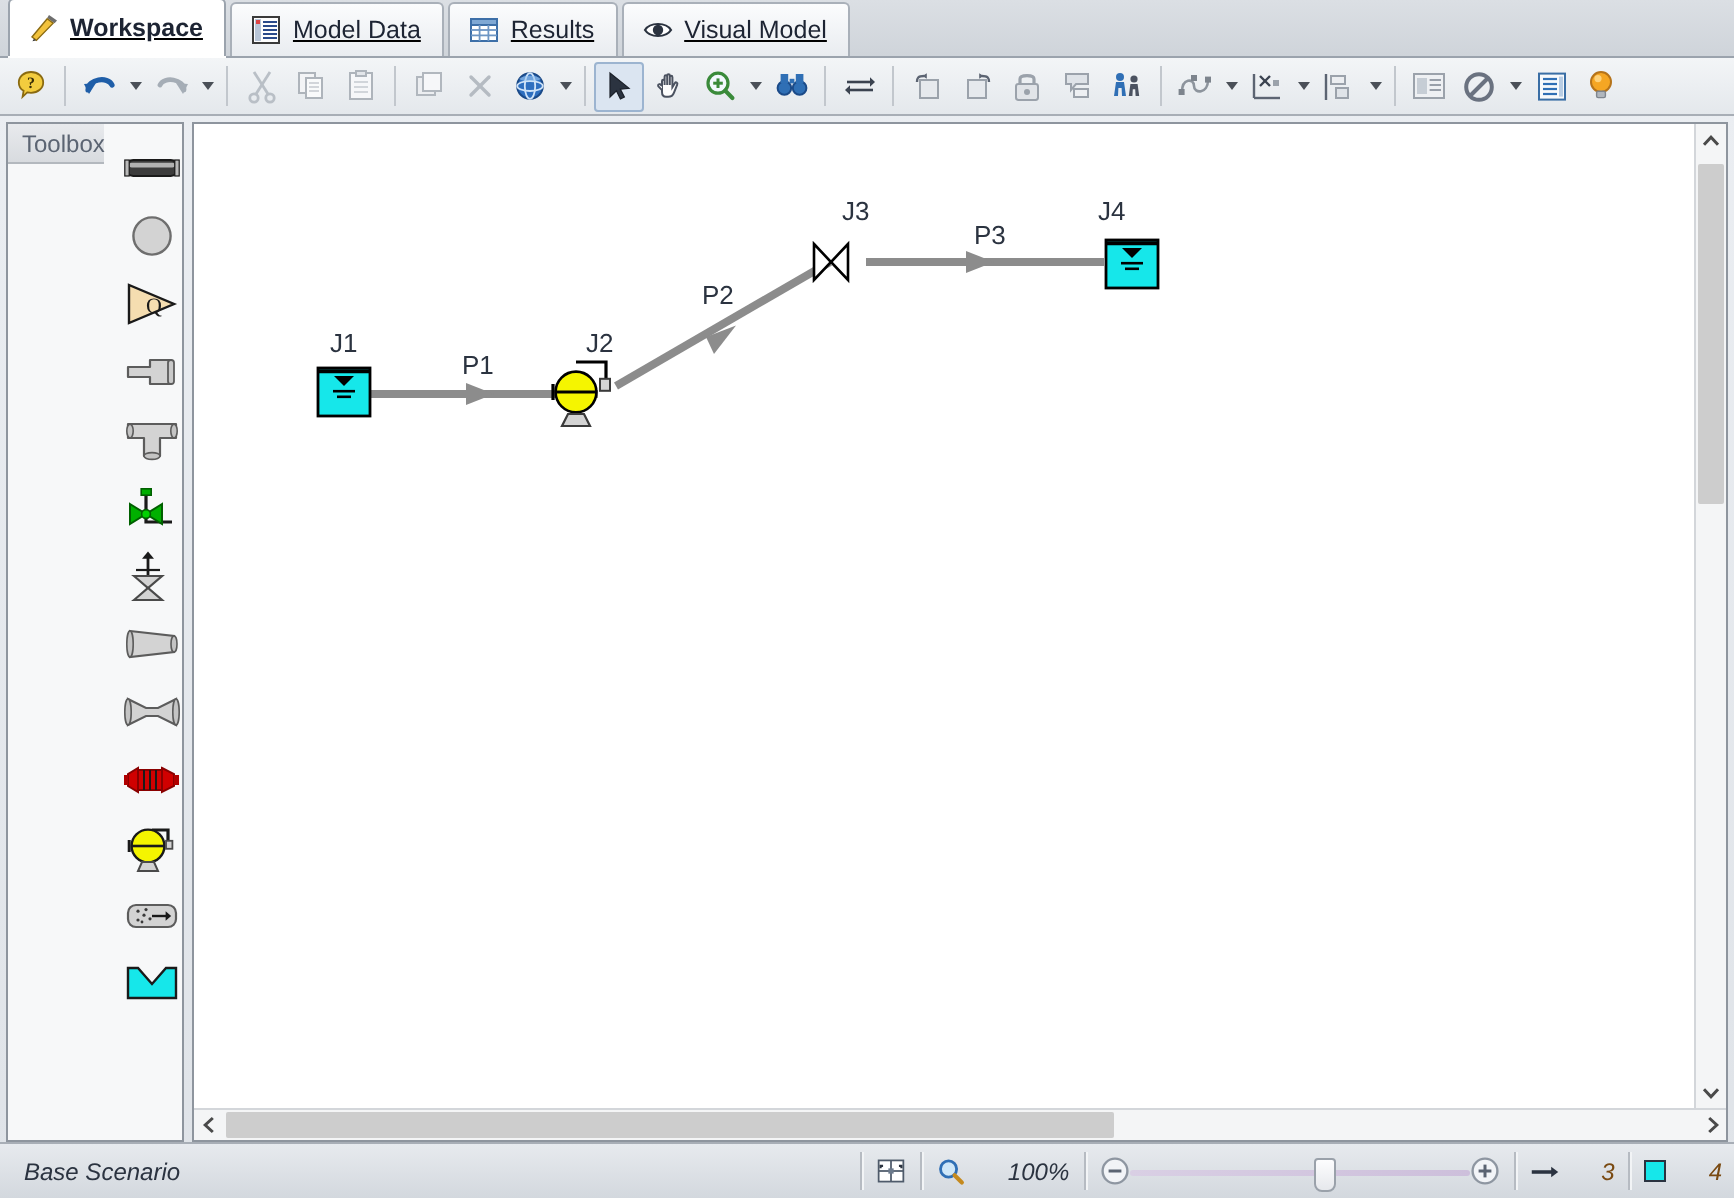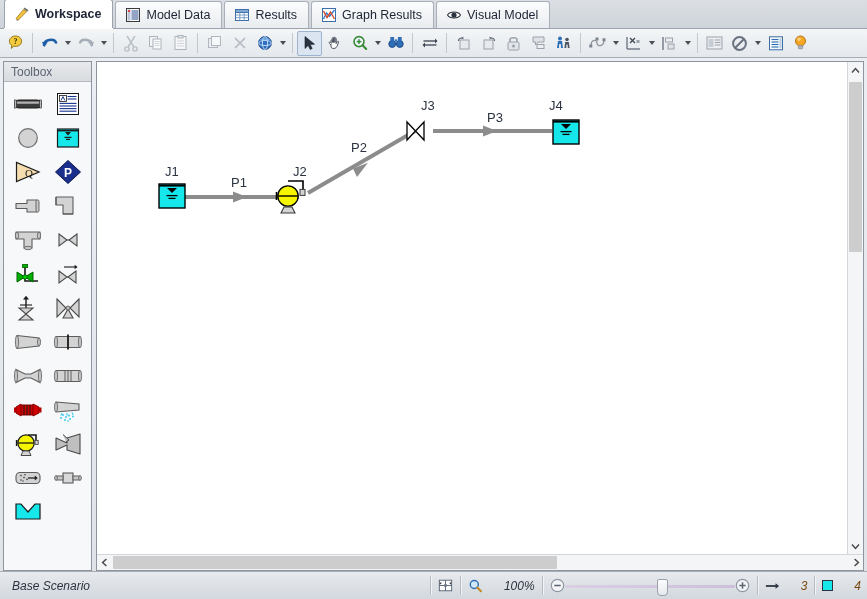--- a/index.html
+++ b/index.html
@@ -21,20 +21,21 @@
   
   .tabbar {
     height: 29px;
     background: linear-gradient(#dbdfe4, #cfd4da);
     border-bottom: 1px solid #9ba3ad;
     display: flex;
     align-items: flex-end;
     padding-left: 4px;
     position: relative;
     flex: 0 0 auto;
+    text-decoration: underline;
   }
   .tab {
     height: 27px;
     display: flex;
     align-items: center;
     gap: 5px;
     padding: 0 11px 0 9px;
     font-size: 12.5px;
     color: #1d2433;
     background: linear-gradient(#fbfcfd, #e9ecf0);
@@ -89,21 +90,21 @@
     padding: 3px 3px 0 3px;
     min-height: 0;
   }
 
   
   .toolbox {
     width: 89px;
     border: 1px solid #8e959e;
     background: #f7f8f9;
     display: flex;
-    flex-direction: column;
+    flex-direction: row;
     flex: 0 0 89px;
   }
   .toolbox-title {
     height: 20px;
     background: linear-gradient(#e8eaed, #d8dbdf);
     border-bottom: 1px solid #b3b8be;
     font-size: 12px;
     color: #5b6472;
     padding-left: 7px;
     display: flex;
@@ -271,30 +272,20 @@
             <line x1="1.5" y1="8" x2="14.5" y2="8"></line>
             <line x1="1.5" y1="10.7" x2="14.5" y2="10.7"></line>
             <line x1="5.8" y1="5.5" x2="5.8" y2="13.5"></line>
             <line x1="10.2" y1="5.5" x2="10.2" y2="13.5"></line>
           </g>
         </svg>
       </span>
       <span>Results</span>
     </div>
 
-    <div class="tab">
-      <span class="ticon">
-        <svg width="16" height="16" viewBox="0 0 16 16">
-          <rect x="1.5" y="1.5" width="13" height="13" fill="#ffffff" stroke="#3d6fa8"></rect>
-          <polyline points="2.5,12 5.5,6 8.5,9.5 13.5,3" fill="none" stroke="#2f7fd0" stroke-width="1.4"></polyline>
-          <polyline points="2.5,4 6,10.5 9.5,5 13.5,12" fill="none" stroke="#d44a2a" stroke-width="1.4"></polyline>
-        </svg>
-      </span>
-      <span>Graph Results</span>
-    </div>
 
     <div class="tab">
       <span class="ticon">
         <svg width="16" height="16" viewBox="0 0 16 16">
           <path d="M1.5 8 C4 4, 12 4, 14.5 8 C12 12, 4 12, 1.5 8 Z" fill="#ffffff" stroke="#2b3340" stroke-width="1.1"></path>
           <circle cx="8" cy="8" r="2.6" fill="#2b3340"></circle>
         </svg>
       </span>
       <span>Visual Model</span>
     </div>

